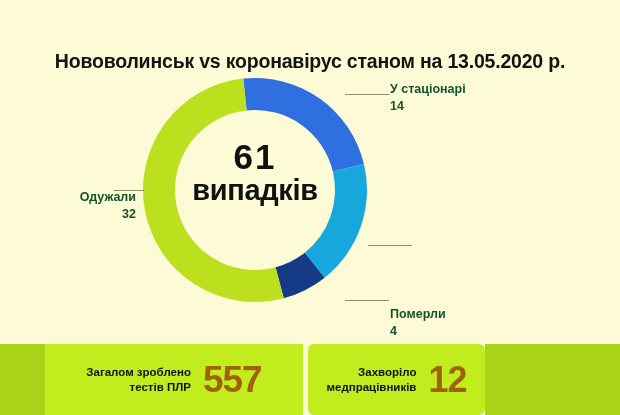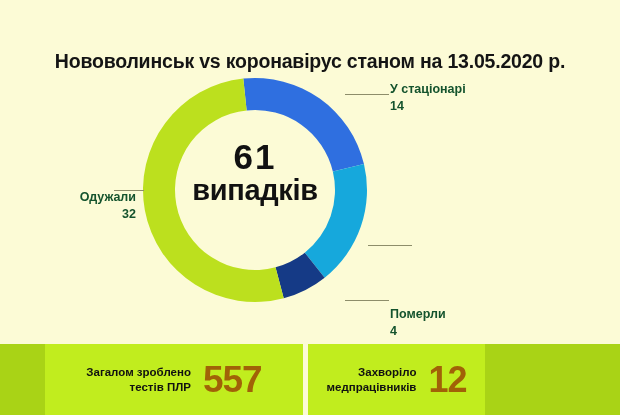--- a/index.html
+++ b/index.html
@@ -129,21 +129,21 @@
   .stat-box {
     position: absolute;
     top: 0;
     height: 71px;
     background: #c1ed1e;
     display: flex;
     align-items: center;
     justify-content: center;
   }
   .stat-1 { left: 45px;  width: 258px; }
-  .stat-2 { left: 308px; width: 177px; }
+  .stat-2 { left: 308px; width: 177px; border-radius: 6px; }
 
   .stat-inner {
     display: flex;
     align-items: center;
     gap: 12px;
   }
   .stat-label {
     font-size: 11.5px;
     font-weight: bold;
     color: #111;

